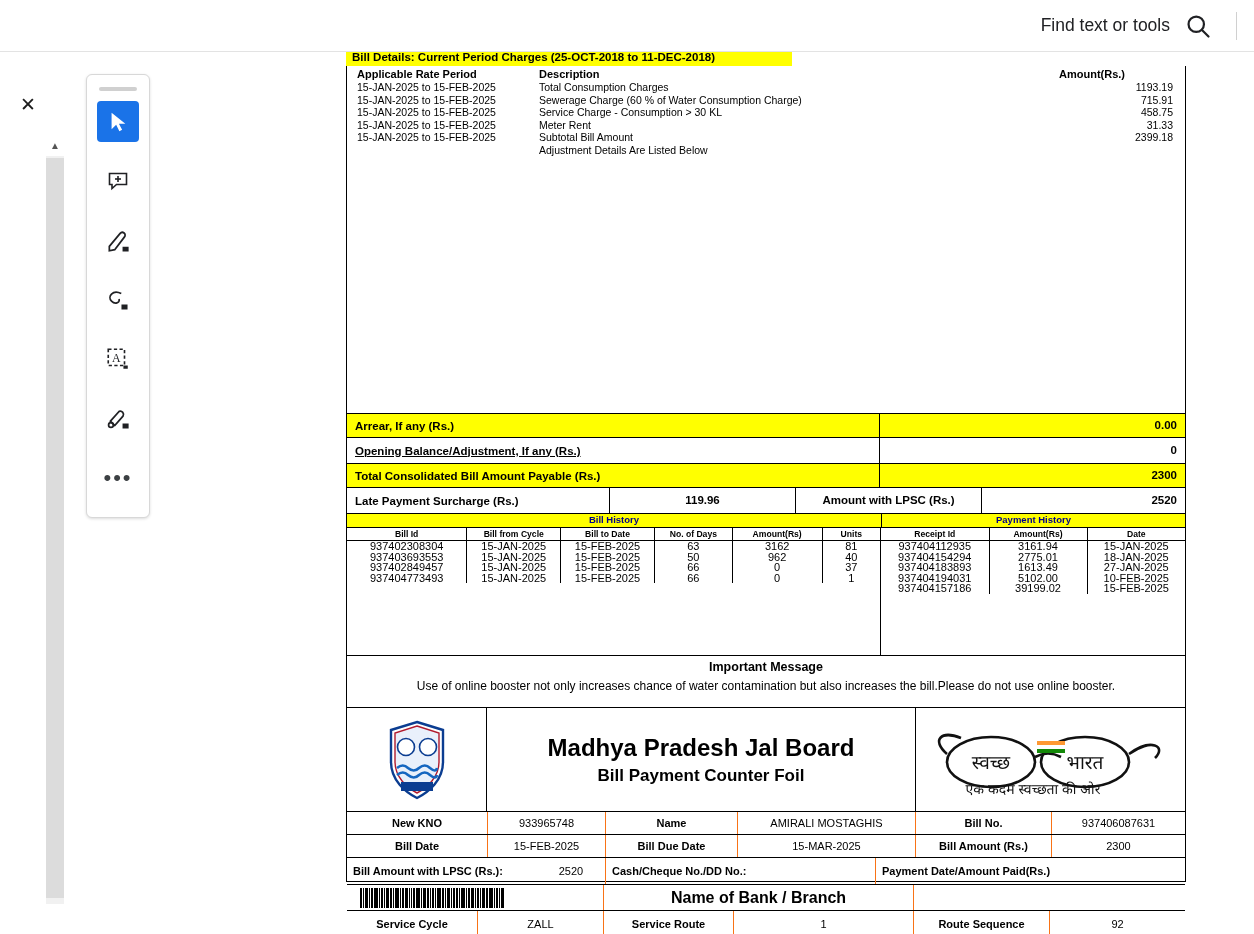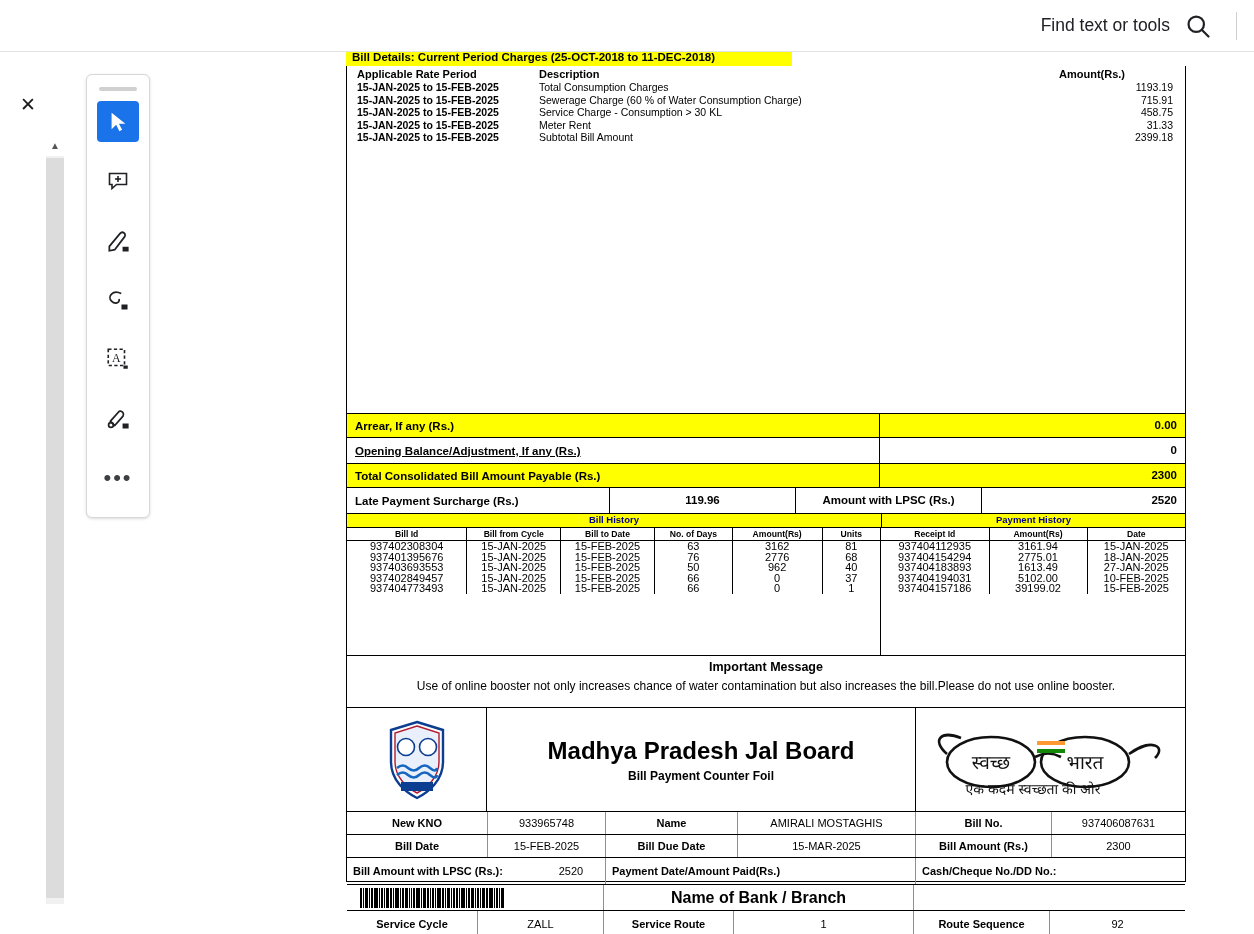--- a/index.html
+++ b/index.html
@@ -95,21 +95,21 @@
   }
   .charges-box {
     position: absolute; left: 0; top: 14px; width: 840px; height: 348px;
     border: 1px solid #000; border-top: none;
   }
   .charges-table { width: 100%; border-collapse: collapse; font-size: 10.5px; }
   .charges-table th {
     font-size: 11px; font-weight: bold; text-align: left; padding: 2px 0 1px 0;
   }
   .charges-table td { padding: 0; line-height: 12.6px; }
-  .col-period { width: 192px; padding-left: 10px !important; font-weight: bold; }
+  .col-period { width: 192px; padding-left: 10px !important; }
   .col-desc { width: 520px; }
   .col-amt { text-align: right; padding-right: 12px !important; }
 
   .row-line {
     position: absolute; left: 0; width: 840px; border: 1px solid #000;
     border-top: none; display: flex; align-items: center;
     font-size: 11.5px; font-weight: bold;
   }
   .row-line .lbl { padding-left: 8px; }
   .row-line .val { margin-left: auto; padding-right: 8px; }
@@ -166,21 +166,21 @@
   .important .m { font-size: 12px; margin-top: 5px; }
 
   .foil {
     position: absolute; left: 0; top: 656px; width: 840px; height: 174px;
     border: 1px solid #000; border-top: none;
   }
   .foil-top { display: flex; height: 104px; border-bottom: 1px solid #000; }
   .foil-logo { width: 140px; border-right: 1px solid #000; display: flex; align-items: center; justify-content: center; }
   .foil-title { flex: 1; display: flex; flex-direction: column; align-items: center; justify-content: center; }
   .foil-title .t1 { font-size: 24px; font-weight: bold; }
-  .foil-title .t2 { font-size: 12px; font-weight: bold; margin-top: 4px; }
+  .foil-title .t2 { font-size: 17px; font-weight: bold; margin-top: 4px; }
   .foil-swachh { width: 270px; border-left: 1px solid #000; display: flex; flex-direction: column; align-items: center; justify-content: center; }
 
   .frow { display: flex; border-bottom: 1px solid #000; font-size: 11px; height: 23px; align-items: center; }
   .frow:last-child { border-bottom: none; }
   .fc { height: 100%; display: flex; align-items: center; }
   .fc.b { font-weight: bold; justify-content: center; }
   .fc.c { justify-content: center; }
   .fc.l { padding-left: 6px; }
   .bl { border-left: 1px solid #f97316; }
 
@@ -315,20 +315,25 @@
           <tr>
             <td class="col-period">15-JAN-2025 to 15-FEB-2025</td>
             <td class="col-desc">Meter Rent</td>
             <td class="col-amt">31.33</td>
           </tr>
           <tr>
             <td class="col-period">15-JAN-2025 to 15-FEB-2025</td>
             <td class="col-desc">Subtotal Bill Amount</td>
             <td class="col-amt">2399.18</td>
           </tr>
+          <tr>
+            <td class="col-period"></td>
+            <td class="col-desc">Adjustment Details Are Listed Below</td>
+            <td class="col-amt"></td>
+          </tr>
         </tbody>
       </table>
     </div>
 
     <div class="row-line arrear">
       <div class="lbl">Arrear, If any (Rs.)</div>
       <div class="val cell-div" style="line-height:22px;">0.00</div>
     </div>
 
     <div class="row-line opening">
@@ -367,28 +372,20 @@
             </tr>
           </thead>
           <tbody>
             <tr>
               <td>937402308304</td>
               <td>15-JAN-2025</td>
               <td>15-FEB-2025</td>
               <td>63</td>
               <td>3162</td>
               <td>81</td>
-            </tr>
-            <tr>
-              <td>937401395676</td>
-              <td>15-JAN-2025</td>
-              <td>15-FEB-2025</td>
-              <td>76</td>
-              <td>2776</td>
-              <td>68</td>
             </tr>
             <tr>
               <td>937403693553</td>
               <td>15-JAN-2025</td>
               <td>15-FEB-2025</td>
               <td>50</td>
               <td>962</td>
               <td>40</td>
             </tr>
             <tr>
@@ -504,22 +501,22 @@
         <div class="fc c bl" style="width:118px">15-FEB-2025</div>
         <div class="fc b bl" style="width:132px">Bill Due Date</div>
         <div class="fc c bl" style="width:178px">15-MAR-2025</div>
         <div class="fc b bl" style="width:136px">Bill Amount (Rs.)</div>
         <div class="fc c bl" style="width:134px">2300</div>
       </div>
 
       <div class="frow" style="height:27px">
         <div class="fc l" style="width:190px; font-weight:bold;">Bill Amount with LPSC (Rs.):</div>
         <div class="fc c" style="width:68px">2520</div>
+        <div class="fc l bl" style="width:270px; font-weight:bold;">Cash/Cheque No./DD No.:</div>
         <div class="fc l bl" style="width:310px; font-weight:bold;">Payment Date/Amount Paid(Rs.)</div>
-        <div class="fc l bl" style="width:270px; font-weight:bold;">Cash/Cheque No./DD No.:</div>
       </div>
 
       <div class="barcode-row">
         <div class="barcode-cell">
           <span class="barcode">
             <span class="barcode-bar" style="width:2px"></span><span class="barcode-bar" style="width:1px"></span><span class="barcode-bar" style="width:3px"></span><span class="barcode-bar" style="width:1px"></span><span class="barcode-bar" style="width:2px"></span><span class="barcode-bar" style="width:4px"></span><span class="barcode-bar" style="width:1px"></span><span class="barcode-bar" style="width:2px"></span><span class="barcode-bar" style="width:1px"></span><span class="barcode-bar" style="width:3px"></span><span class="barcode-bar" style="width:2px"></span><span class="barcode-bar" style="width:1px"></span><span class="barcode-bar" style="width:4px"></span><span class="barcode-bar" style="width:1px"></span><span class="barcode-bar" style="width:2px"></span><span class="barcode-bar" style="width:3px"></span><span class="barcode-bar" style="width:1px"></span><span class="barcode-bar" style="width:1px"></span><span class="barcode-bar" style="width:2px"></span><span class="barcode-bar" style="width:4px"></span><span class="barcode-bar" style="width:1px"></span><span class="barcode-bar" style="width:3px"></span><span class="barcode-bar" style="width:2px"></span><span class="barcode-bar" style="width:1px"></span><span class="barcode-bar" style="width:2px"></span><span class="barcode-bar" style="width:1px"></span><span class="barcode-bar" style="width:4px"></span><span class="barcode-bar" style="width:2px"></span><span class="barcode-bar" style="width:1px"></span><span class="barcode-bar" style="width:3px"></span><span class="barcode-bar" style="width:1px"></span><span class="barcode-bar" style="width:2px"></span><span class="barcode-bar" style="width:2px"></span><span class="barcode-bar" style="width:1px"></span><span class="barcode-bar" style="width:4px"></span><span class="barcode-bar" style="width:1px"></span><span class="barcode-bar" style="width:2px"></span><span class="barcode-bar" style="width:3px"></span><span class="barcode-bar" style="width:1px"></span><span class="barcode-bar" style="width:2px"></span><span class="barcode-bar" style="width:1px"></span><span class="barcode-bar" style="width:3px"></span><span class="barcode-bar" style="width:2px"></span><span class="barcode-bar" style="width:4px"></span><span class="barcode-bar" style="width:1px"></span><span class="barcode-bar" style="width:2px"></span><span class="barcode-bar" style="width:1px"></span><span class="barcode-bar" style="width:3px"></span>
           </span>
         </div>
         <div class="fc b bl" style="width:310px; justify-content:center;">Name of Bank / Branch</div>
         <div class="fc bl" style="width:270px"></div>

